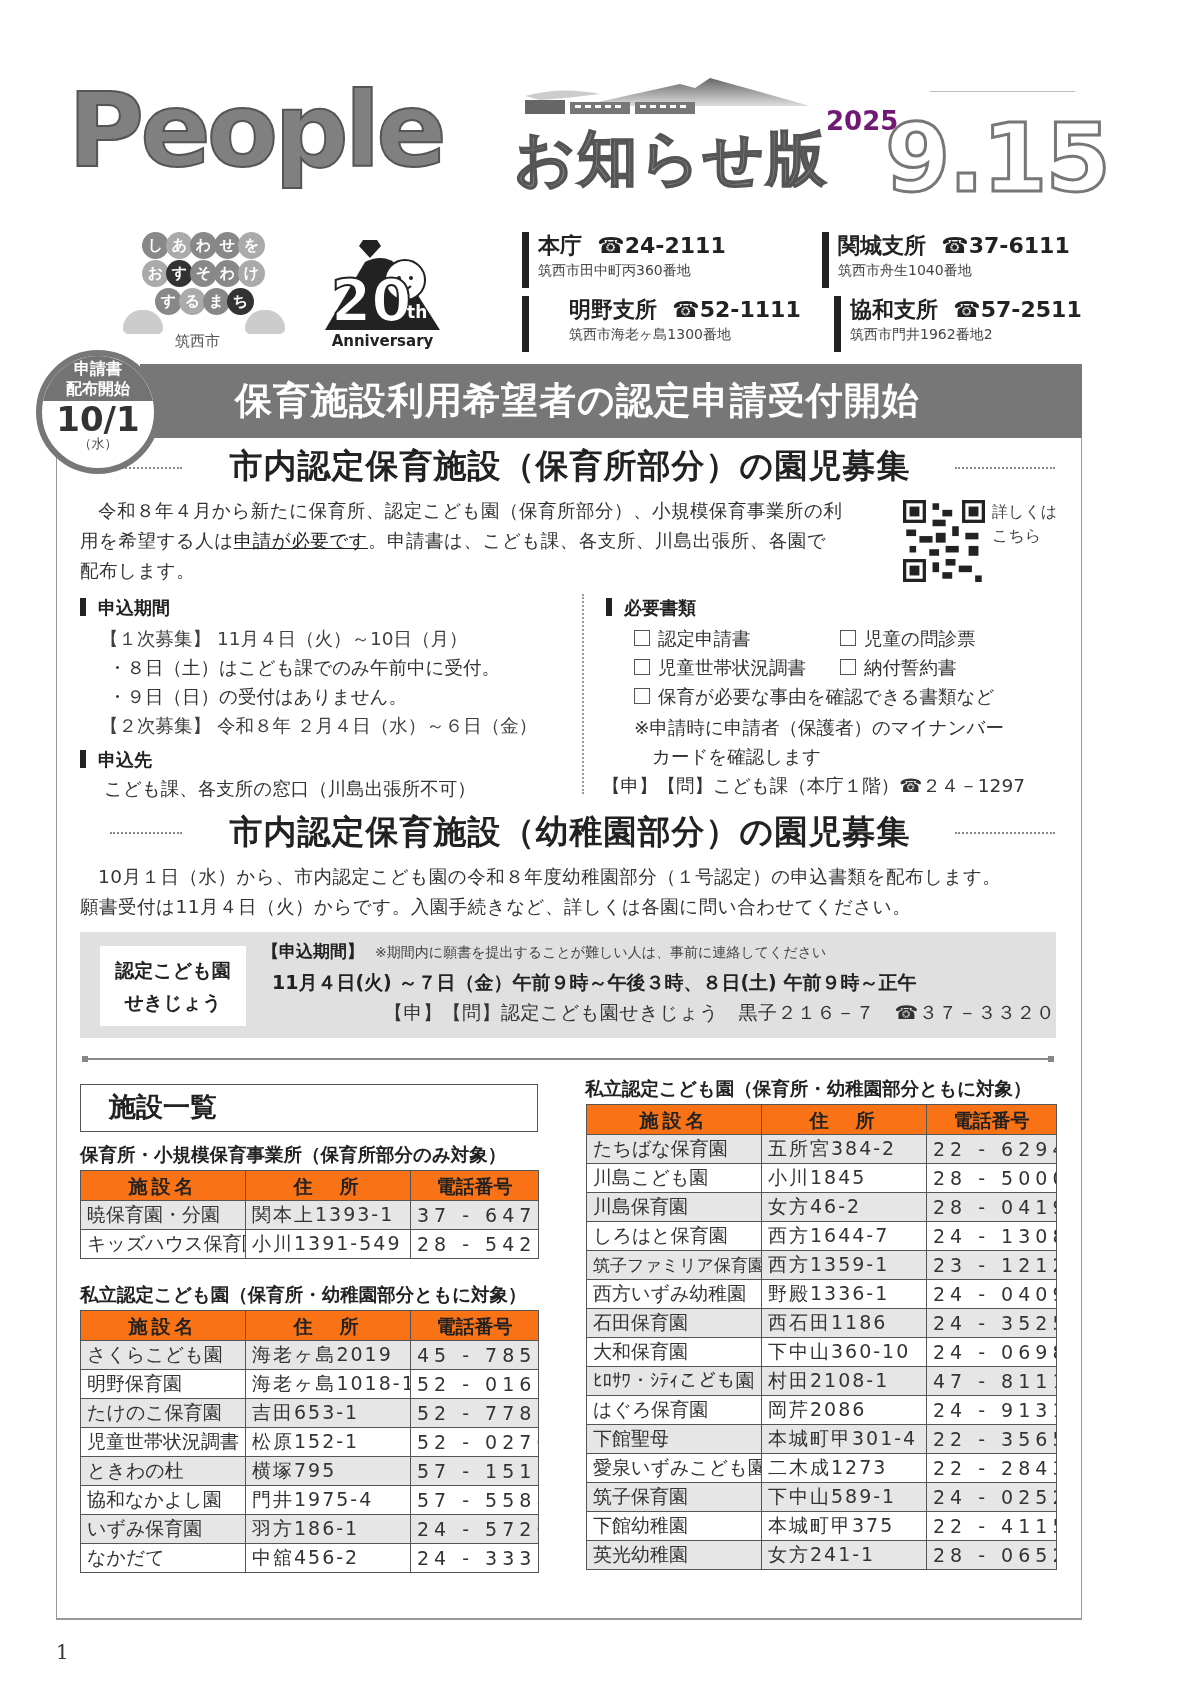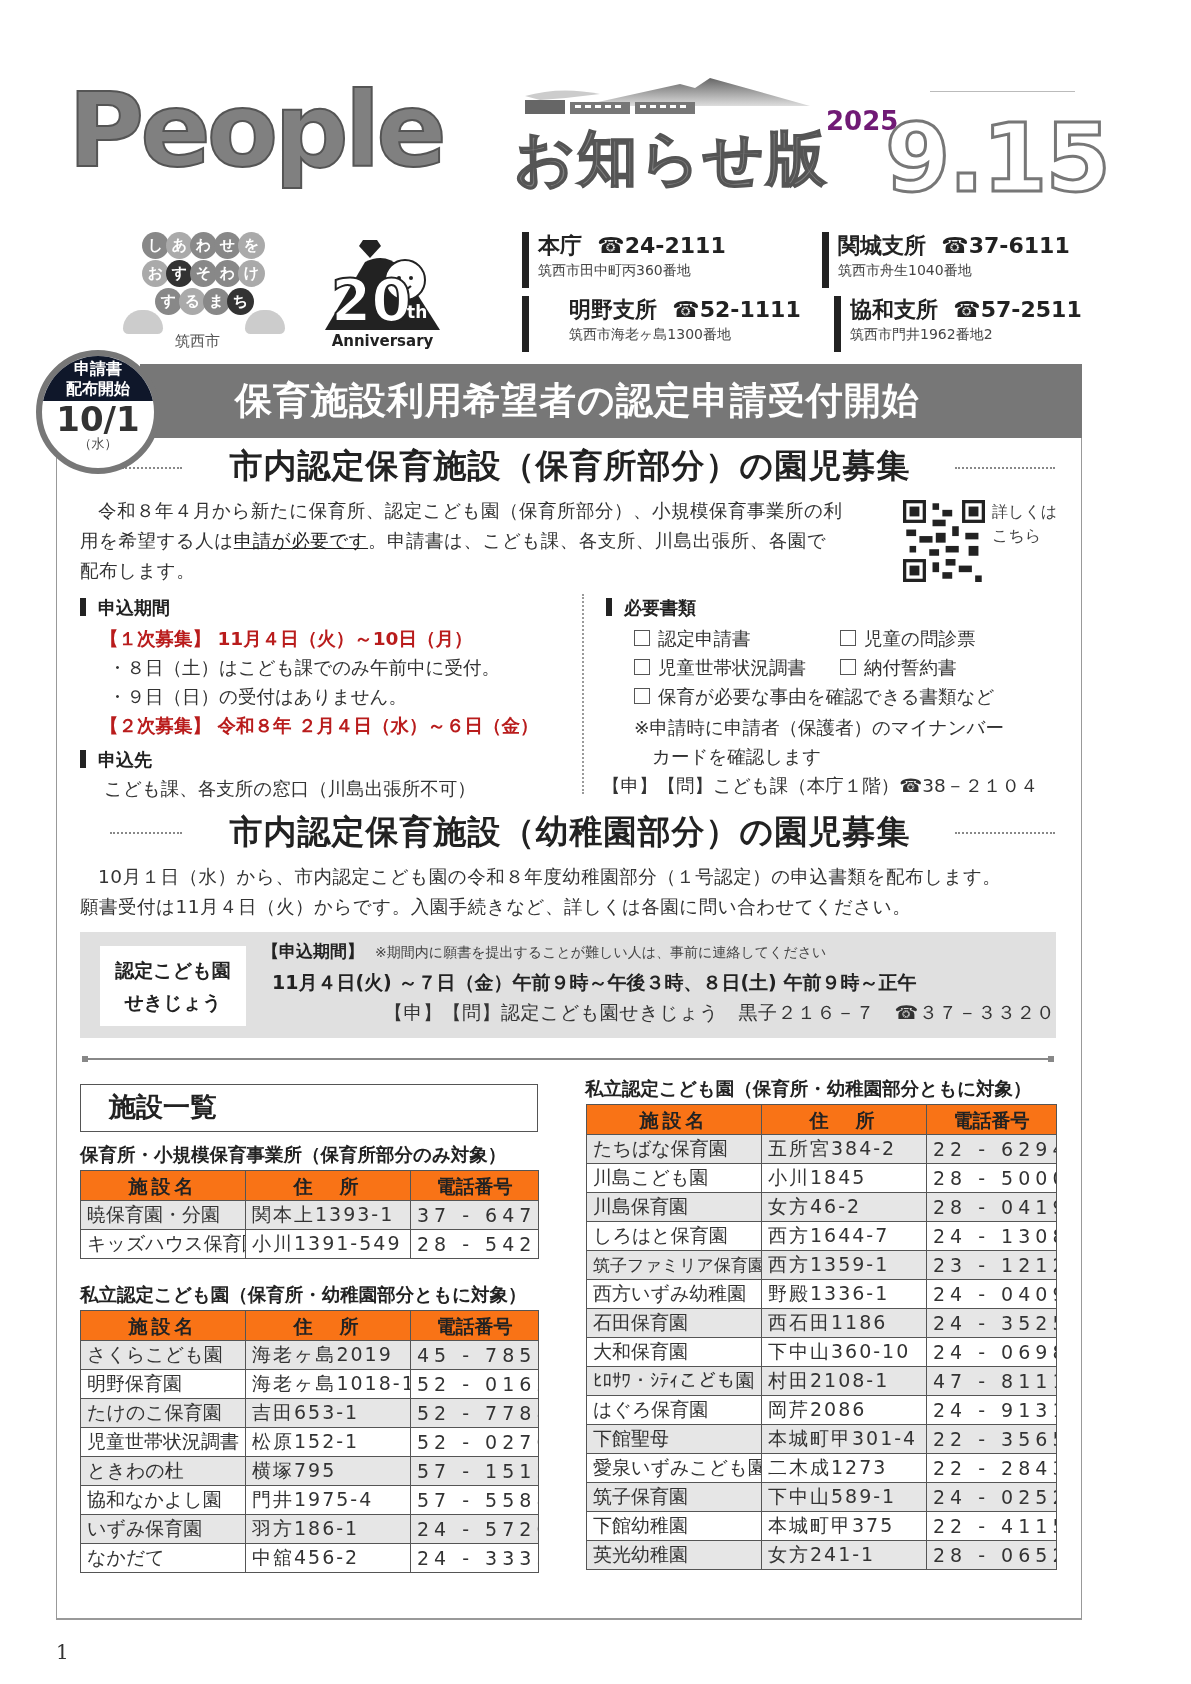--- a/index.html
+++ b/index.html
@@ -20,35 +20,35 @@
   .motto-row{white-space:nowrap;height:28px;}
   .motto-city{position:absolute;left:50px;top:100px;font-size:15px;color:#555;}
   .hand{position:absolute;width:40px;height:24px;background:#ccc;border-radius:20px 20px 6px 6px;top:78px;}
   .anniv{left:325px;top:232px;width:115px;height:120px;}
   
   .office{width:260px;height:56px;border-left:7px solid #222;padding-left:9px;}
   .office-name{font-size:22px;font-weight:bold;color:#222;line-height:28px;white-space:nowrap;}
   .office-addr{font-size:14px;color:#444;line-height:20px;}
   
   .badge{left:36px;top:350px;width:124px;height:124px;border-radius:50%;background:#fff;border:6px solid #777;box-sizing:border-box;overflow:hidden;text-align:center;z-index:3;}
-  .badge-top{background:#0f172a;color:#fff;font-size:16px;font-weight:bold;line-height:20px;padding-top:3px;height:42px;}
+  .badge-top{background:#737373;color:#fff;font-size:16px;font-weight:bold;line-height:20px;padding-top:3px;height:42px;}
   .badge-date{font-size:34px;font-weight:900;color:#333;line-height:36px;}
   .badge-day{font-size:13px;color:#444;line-height:14px;}
   .banner{left:140px;top:364px;width:942px;height:74px;background:#777;color:#fff;font-size:37px;font-weight:bold;line-height:74px;padding-left:95px;box-sizing:border-box;letter-spacing:1px;}
   .frame{left:56px;top:432px;width:1026px;height:1188px;border-left:1px solid #999;border-right:1px solid #999;border-bottom:2px solid #999;box-sizing:border-box;}
   .sec-title{font-size:33px;font-weight:bold;color:#222;text-align:center;letter-spacing:1px;}
   .dots{border-top:2px dotted #888;height:0;}
   .para{font-size:18.5px;color:#333;line-height:30px;letter-spacing:.5px;}
   .para u{text-decoration:underline;color:#222;}
   .qr{left:903px;top:500px;width:82px;height:82px;}
   .qr-label{left:992px;top:500px;font-size:16px;color:#444;line-height:24px;}
   .sub-h{font-size:18px;font-weight:bold;color:#222;line-height:28px;}
   .sub-h:before{content:"";display:inline-block;width:6px;height:18px;background:#222;margin-right:12px;vertical-align:-2px;}
   .line{font-size:18.5px;line-height:29px;color:#333;white-space:nowrap;}
-  .line.b{font-weight:bold;color:#b91c1c;}
+  .line.b{font-weight:normal;color:#404040;}
   .vdots{left:582px;top:594px;height:200px;border-left:2px dotted #999;}
   .ck{display:inline-block;width:14px;height:14px;border:1.5px solid #555;margin-right:8px;vertical-align:-1px;}
   .graybox{left:80px;top:932px;width:976px;height:106px;background:#e0e0e0;}
   .gb-label{left:100px;top:946px;width:146px;height:80px;background:#fff;text-align:center;font-size:19px;font-weight:bold;color:#222;line-height:32px;padding-top:8px;box-sizing:border-box;}
   .hr{left:82px;top:1058px;width:972px;height:2px;background:#888;}
   .hr-dot{width:6px;height:6px;background:#888;top:-2px;position:absolute;}
   .list-title{left:80px;top:1084px;width:458px;height:48px;border:1.5px solid #555;box-sizing:border-box;font-size:27px;font-weight:bold;color:#222;line-height:44px;padding-left:28px;}
   .tcap{font-size:18.5px;font-weight:bold;color:#222;white-space:nowrap;}
   table.fac{border-collapse:collapse;font-size:19px;color:#333;table-layout:fixed;}
   table.fac th{background:#f97316;font-weight:bold;color:#222;height:29px;border:1px solid #555;letter-spacing:4px;font-size:19px;font-family:Liberation Mono, monospace;}
@@ -214,21 +214,21 @@
   <div class="sub-h">必要書類</div>
   <div class="line" style="padding-left:28px;margin-top:2px;">
     <span style="display:inline-block;width:206px;"><span class="ck"></span><span>認定申請書</span></span><span><span class="ck"></span><span>児童の問診票</span></span>
   </div>
   <div class="line" style="padding-left:28px;">
     <span style="display:inline-block;width:206px;"><span class="ck"></span><span>児童世帯状況調書</span></span><span><span class="ck"></span><span>納付誓約書</span></span>
   </div>
   <div class="line" style="padding-left:28px;"><span class="ck"></span><span>保育が必要な事由を確認できる書類など</span></div>
   <div class="line" style="padding-left:28px;margin-top:2px;">※申請時に申請者（保護者）のマイナンバー</div>
   <div class="line" style="padding-left:46px;">カードを確認します</div>
-  <div class="line" style="margin-left:-4px;">【申】【問】こども課（本庁１階）☎38－２１０４</div>
+  <div class="line" style="margin-left:-4px;">【申】【問】こども課（本庁１階）☎２４－1297</div>
 </div>
 
 <div class="abs dots" style="left:110px;top:832px;width:72px;"></div>
 <div class="abs sec-title" style="left:190px;top:810px;width:760px;">市内認定保育施設（幼稚園部分）の園児募集</div>
 <div class="abs dots" style="left:955px;top:832px;width:100px;"></div>
 <div class="abs para" style="left:80px;top:862px;width:1000px;">
   <div style="padding-left:18px;">10月１日（水）から、市内認定こども園の令和８年度幼稚園部分（１号認定）の申込書類を配布します。</div>
   <div>願書受付は11月４日（火）からです。入園手続きなど、詳しくは各園に問い合わせてください。</div>
 </div>
 

